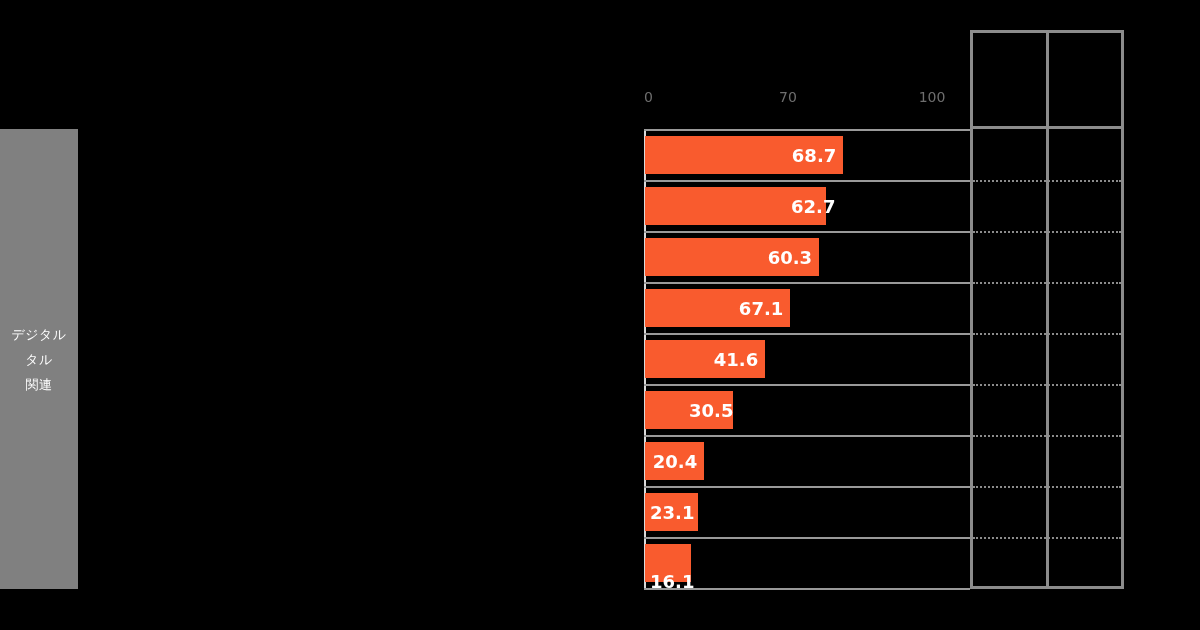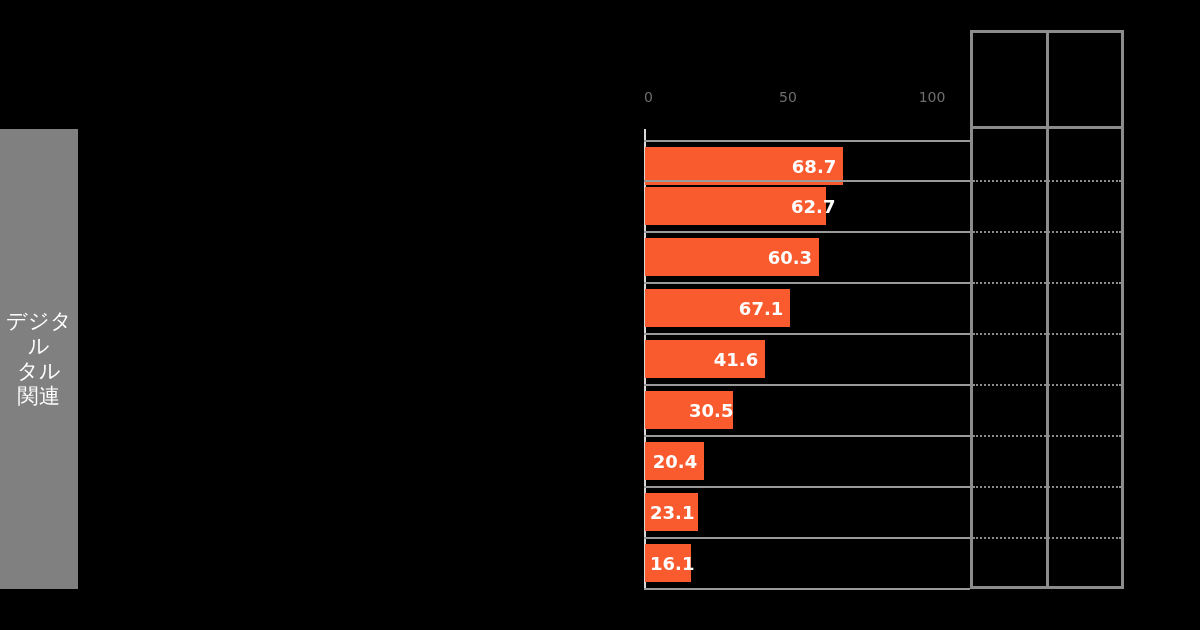--- a/index.html
+++ b/index.html
@@ -30,21 +30,21 @@
     top: 129px;
     width: 78px;
     height: 460px;
     background: #808080;
     display: flex;
     align-items: center;
     justify-content: center;
   }
   .category-band-label {
     color: #ffffff;
-    font-size: 21px;
+    font-size: 13px;
     line-height: 25px;
     font-weight: 400;
     text-align: center;
     letter-spacing: 0.5px;
     white-space: pre-line;
     font-family: "DejaVu Sans", "Liberation Sans", sans-serif;
   }
 
   
   .row-label-column {
@@ -229,28 +229,28 @@
       <div class="row-label" style="top: 153px;"></div>
       <div class="row-label" style="top: 204px;"></div>
       <div class="row-label" style="top: 255px;"></div>
       <div class="row-label" style="top: 306px;"></div>
       <div class="row-label" style="top: 357px;"></div>
       <div class="row-label" style="top: 408px;"></div>
     </div>
 
   <div class="axis-ticks" id="axis-ticks">
       <div class="axis-tick first" style="left: 0px;">0</div>
-      <div class="axis-tick" style="left: 144px;">50</div>
+      <div class="axis-tick" style="left: 144px;">70</div>
       <div class="axis-tick" style="left: 288px;">100</div>
     </div>
 
   <div class="plot">
     <div class="plot-axis-line"></div>
     <div id="bars">
-        <div class="bar-row" style="top: 11px;">
+        <div class="bar-row" style="top: 0px;">
           <div class="bar-row-top-line"></div>
           <div class="bar" style="width: 197.856px; background: rgb(249, 91, 46);"></div>
           <div class="bar-value" style="left: 147.856px;">68.7</div>
         </div>
         <div class="bar-row" style="top: 51px;">
           <div class="bar-row-top-line"></div>
           <div class="bar" style="width: 180.576px; background: rgb(249, 91, 46);"></div>
           <div class="bar-value" style="left: 147px;">62.7</div>
         </div>
         <div class="bar-row" style="top: 102px;">
@@ -279,21 +279,21 @@
           <div class="bar-value" style="left: 8.752px;">20.4</div>
         </div>
         <div class="bar-row" style="top: 357px;">
           <div class="bar-row-top-line"></div>
           <div class="bar" style="width: 52.704px; background: rgb(249, 91, 46);"></div>
           <div class="bar-value" style="left: 6px;">23.1</div>
         </div>
         <div class="bar-row" style="top: 408px;">
           <div class="bar-row-top-line"></div>
           <div class="bar" style="width: 46.368px; background: rgb(249, 91, 46);"></div>
-          <div class="bar-value" style="left: 6px;">16.1</div>
+          <div class="bar-value" style="left: 6px; margin-top: 18px;">16.1</div>
         </div>
       </div>
     <div class="plot-bottom-line"></div>
   </div>
 
   <div class="data-table">
     <div class="table-col-divider"></div>
     <div class="table-header-row" id="table-header">
         <div class="table-header-cell"></div>
         <div class="table-header-cell"></div>

